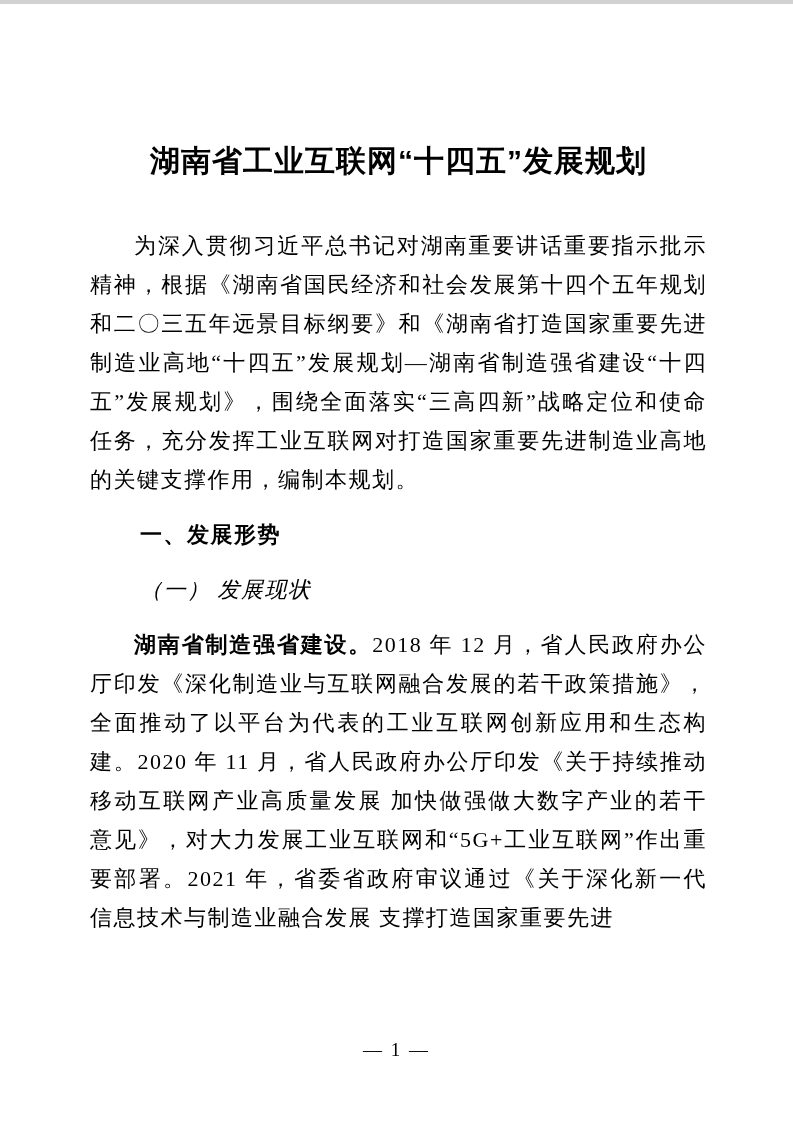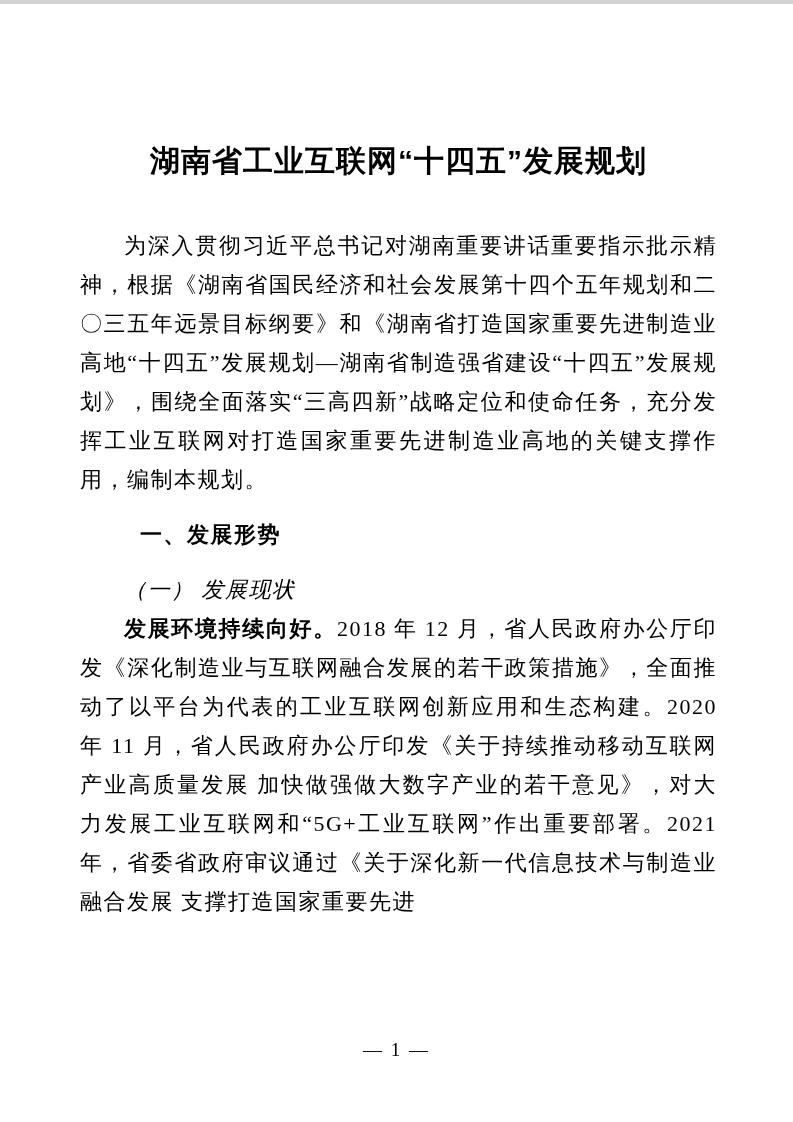--- a/index.html
+++ b/index.html
@@ -41,21 +41,21 @@
     margin: 139px 0 0 0;
     text-align: center;
     font-family: "Liberation Sans", "DejaVu Sans", sans-serif;
     font-weight: bold;
     font-size: 30px;
     line-height: 44px;
     letter-spacing: 1px;
     white-space: nowrap;
   }
   .body-para {
-    margin: 0;
+    margin: 10px;
     font-size: 22px;
     line-height: 39px;
     letter-spacing: 1.5px;
     text-align: justify;
     text-justify: inter-character;
     text-indent: 2em;
     font-family: "Liberation Serif", "DejaVu Serif", serif;
   }
   .first-para {
     margin-top: 43px;
@@ -63,21 +63,21 @@
   .sec-heading {
     margin: 16px;
     font-family: "Liberation Sans", "DejaVu Sans", sans-serif;
     font-weight: bold;
     font-size: 22px;
     line-height: 39px;
     letter-spacing: 1.5px;
     text-indent: 2em;
   }
   .sub-heading {
-    margin: 0;
+    margin: 16px;
     font-family: "Liberation Serif", "DejaVu Serif", serif;
     font-style: italic;
     font-weight: normal;
     font-size: 22px;
     line-height: 39px;
     letter-spacing: 1.5px;
     text-indent: 2em;
   }
   .lead-bold {
     font-weight: bold;
@@ -105,19 +105,19 @@
   <div class="content">
     <h1 class="doc-title">湖南省工业互联网“十四五”发展规划</h1>
 
     <p class="body-para first-para">为深入贯彻习近平总书记对湖南重要讲话重要指示批示精神，根据《湖南省国民经济和社会发展第十四个五年规划和二〇三五年远景目标纲要》和《湖南省打造国家重要先进制造业高地“十四五”发展规划—湖南省制造强省建设“十四五”发展规划》，围绕全面落实“三高四新”战略定位和使命任务，充分发挥工业互联网对打造国家重要先进制造业高地的关键支撑作用，编制本规划。</p>
 
     <h2 class="sec-heading">一、发展形势</h2>
 
 
     <h3 class="sub-heading">（一） 发展现状</h3>
 
-    <p class="body-para"><span class="lead-bold">发展环境持续向好。</span><span>2018 年 12 月，省人民政府办公厅印发《深化制造业与互联网融合发展的若干政策措施》，全面推动了以平台为代表的工业互联网创新应用和生态构建。2020 年 11 月，省人民政府办公厅印发《关于持续推动移动互联网产业高质量发展 加快做强做大数字产业的若干意见》，对大力发展工业互联网和“5G+工业互联网”作出重要部署。2021 年，省委省政府审议通过《关于深化新一代信息技术与制造业融合发展 支撑打造国家重要先进</span></p>
+    <p class="body-para"><span class="lead-bold">湖南省制造强省建设。</span><span>2018 年 12 月，省人民政府办公厅印发《深化制造业与互联网融合发展的若干政策措施》，全面推动了以平台为代表的工业互联网创新应用和生态构建。2020 年 11 月，省人民政府办公厅印发《关于持续推动移动互联网产业高质量发展 加快做强做大数字产业的若干意见》，对大力发展工业互联网和“5G+工业互联网”作出重要部署。2021 年，省委省政府审议通过《关于深化新一代信息技术与制造业融合发展 支撑打造国家重要先进</span></p>
   </div>
 
   <div class="page-footer">
     <span>— 1 —</span>
   </div>
 </div>
 
 </body></html>

